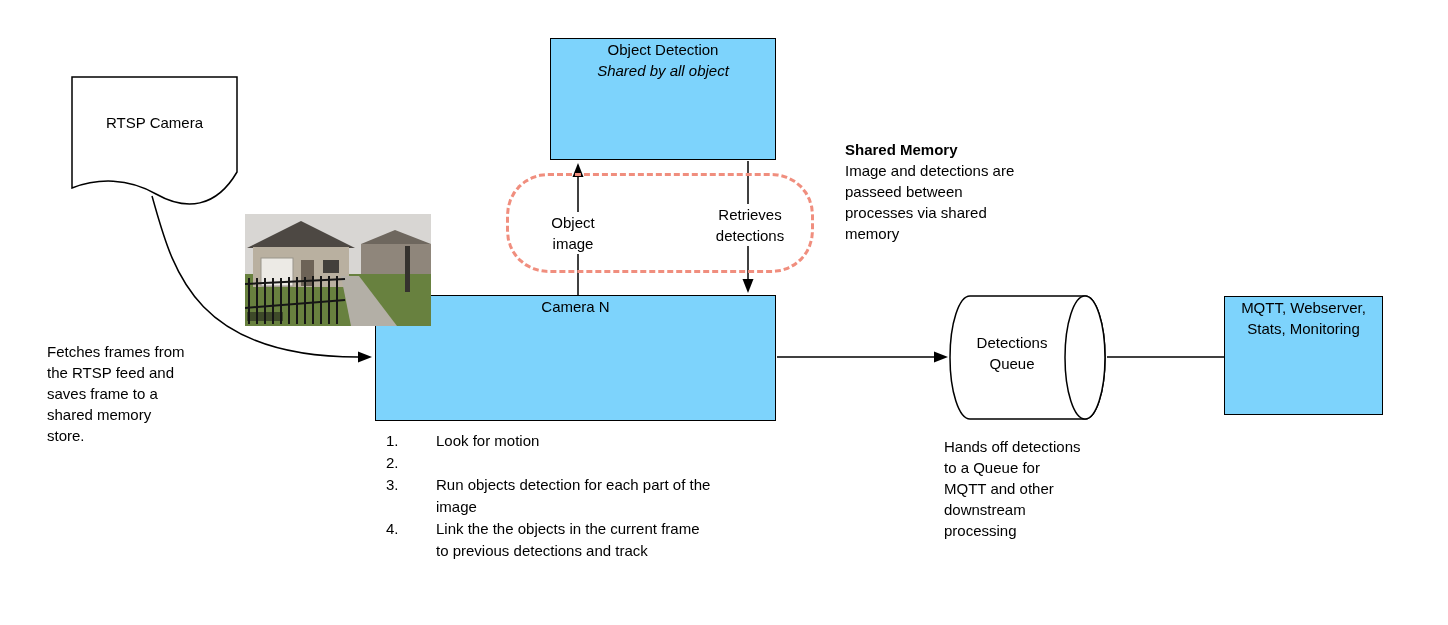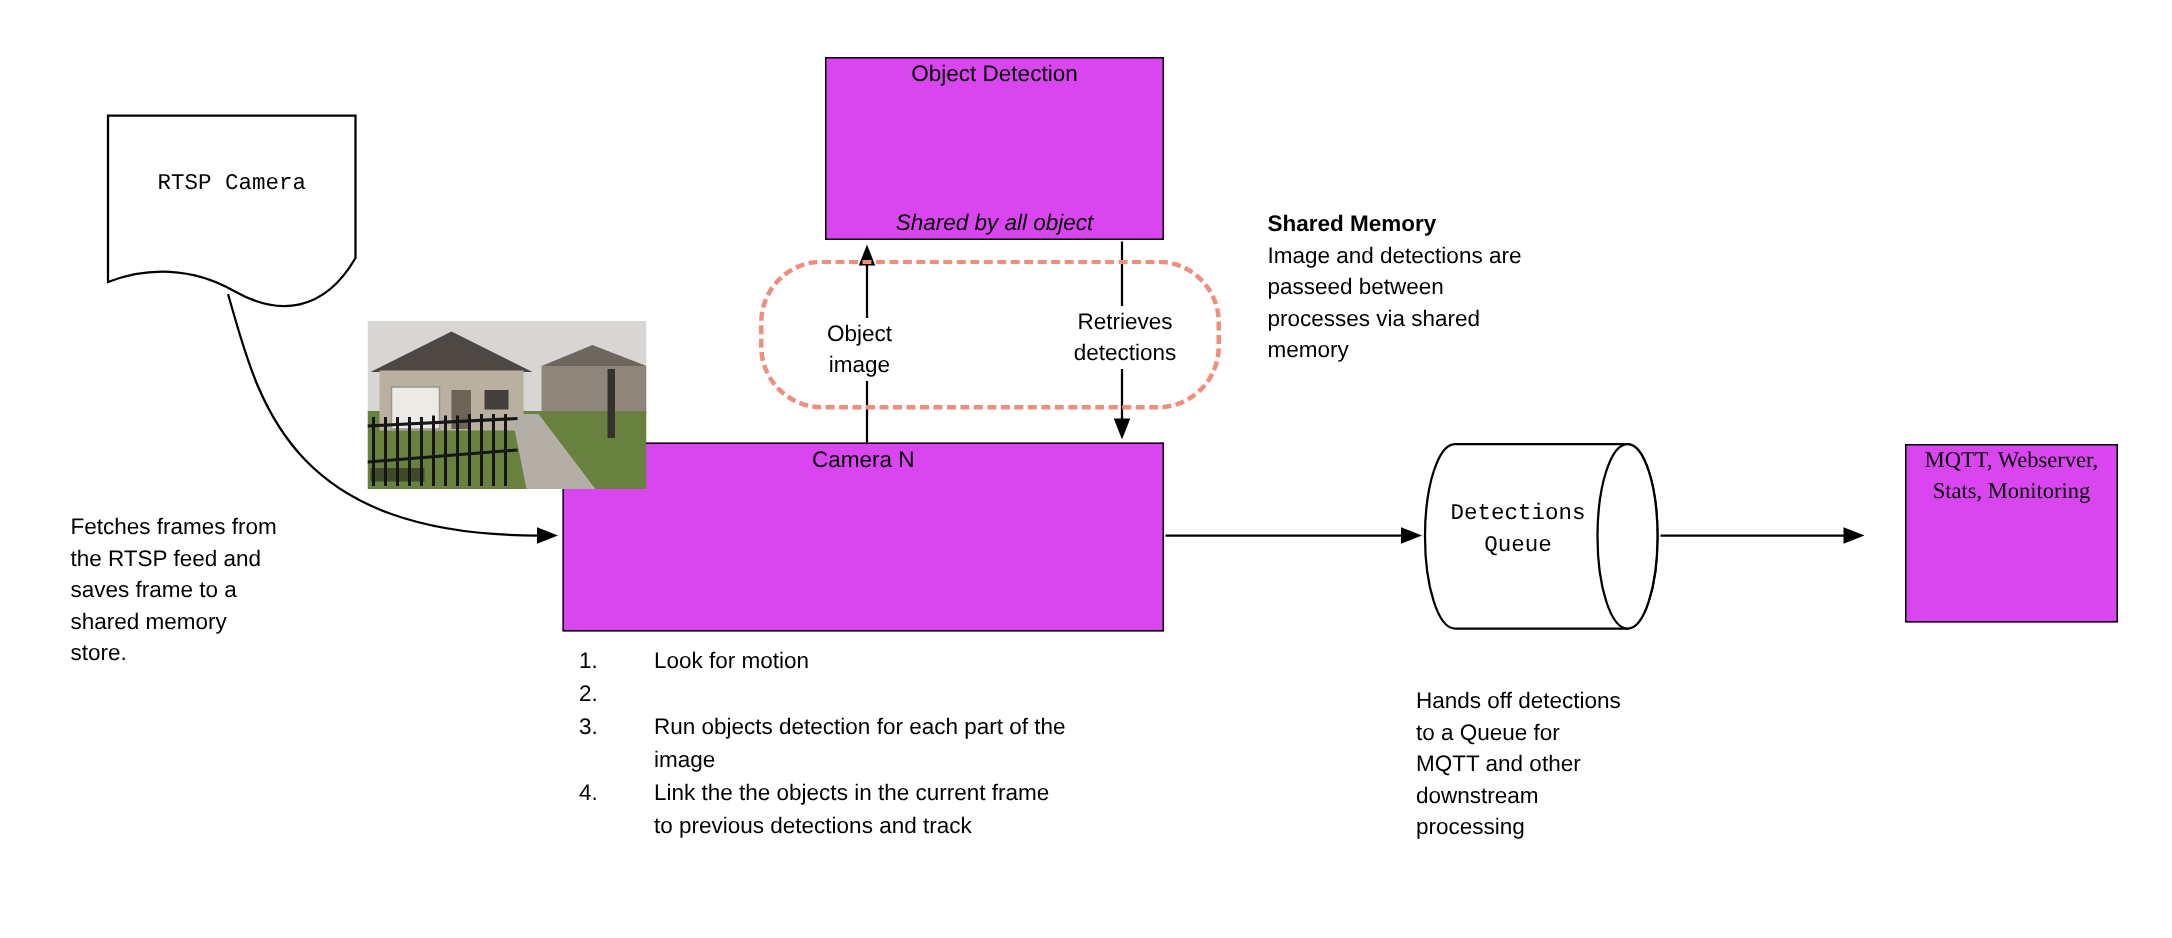--- a/index.html
+++ b/index.html
@@ -19,35 +19,35 @@
     overflow: hidden;
   }
   .layer {
     position: absolute;
     left: 0;
     top: 0;
     z-index: 0;
   }
   .box {
     position: absolute;
-    background: #d946ef;
+    background: #7dd3fc;
     border: 1px solid #000;
     box-sizing: border-box;
     display: flex;
     align-items: center;
-    justify-content: space-between;
+    justify-content: flex-start;
     flex-direction: column;
     text-align: center;
     font-size: 15px;
     line-height: 21px;
     z-index: 2;
   }
   .object-detection { left: 550px; top: 38px;  width: 226px; height: 122px; }
   .camera-n        { left: 375px; top: 295px; width: 401px; height: 126px; }
-  .mqtt            { left: 1270px; top: 296px; width: 142px; height: 119px; padding: 0 10px; font-family: Liberation Serif, serif; }
+  .mqtt            { left: 1224px; top: 296px; width: 159px; height: 119px; padding: 0 10px; }
   .dashed-region {
     position: absolute;
     left: 506px; top: 173px; width: 308px; height: 100px;
     border: 3px dashed #f08e7e;
     border-radius: 42px;
     box-sizing: border-box;
     z-index: 1;
   }
   .photo {
     position: absolute;
@@ -57,25 +57,25 @@
   }
   .label, .note, .edge-label {
     position: absolute;
     font-size: 15px;
     line-height: 21px;
     z-index: 4;
   }
   .pre { white-space: pre-line; }
   .italic { font-style: italic; }
   .bold { font-weight: bold; }
-  .center { text-align: center; font-family: Liberation Mono, monospace; }
+  .center { text-align: center; }
   .rtsp-label   { left: 72px;  top: 112px; width: 165px; }
   .fetch-note   { left: 47px;  top: 341px; width: 195px; }
   .sm-note      { left: 845px; top: 139px; width: 225px; }
-  .queue-note   { left: 944px; top: 436px; width: 195px; margin-top: 21px; }
+  .queue-note   { left: 944px; top: 436px; width: 195px; }
   .queue-label  { left: 966px; top: 332px; width: 92px; }
   .edge-label {
     background: #ffffff;
     text-align: center;
     padding: 0 2px;
   }
   .passes-label    { left: 533px; top: 212px; width: 76px; }
   .retrieves-label { left: 705px; top: 204px; width: 86px; }
   .steps {
     position: absolute;

